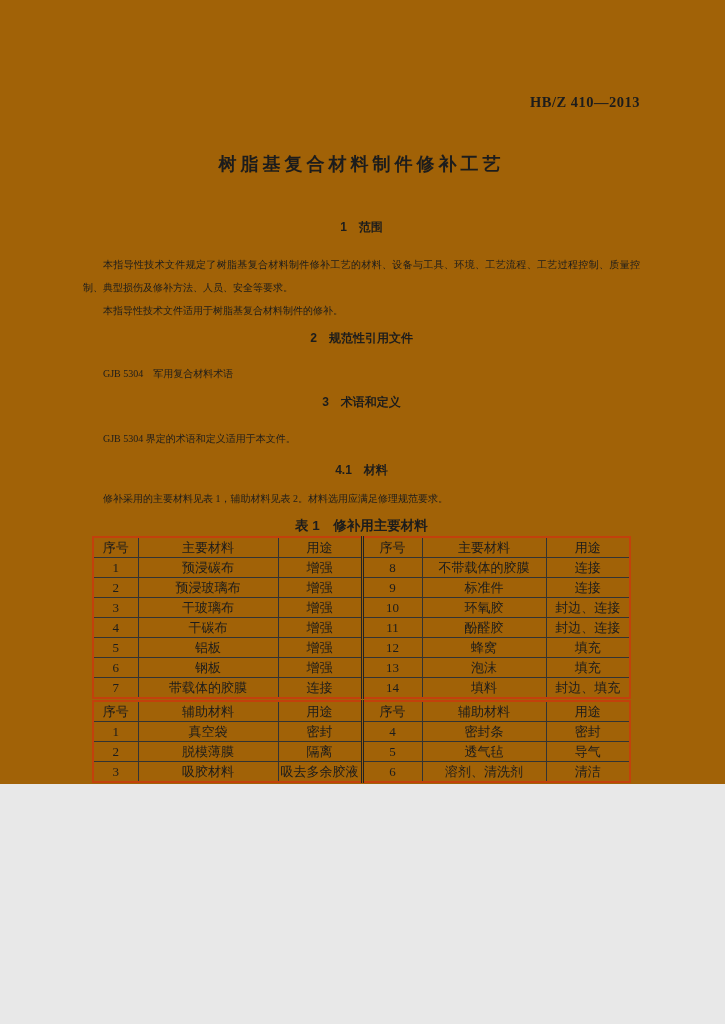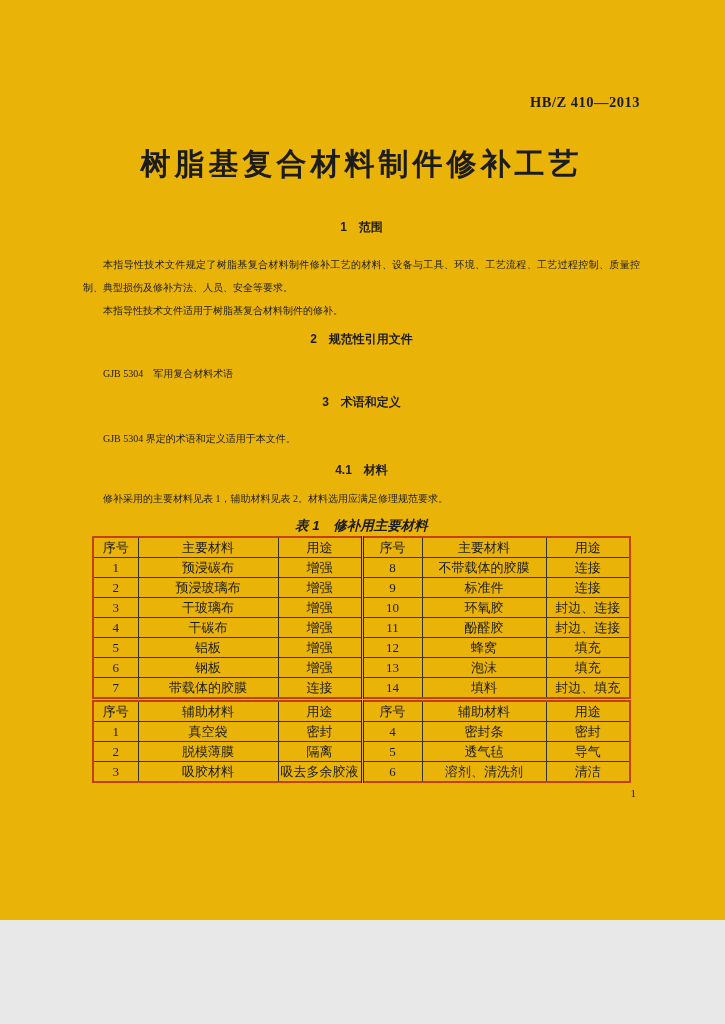--- a/index.html
+++ b/index.html
@@ -3,55 +3,55 @@
 <meta charset="utf-8">
 <style>
   html, body {
     margin: 0;
     padding: 0;
     background: #e8e8e8;
   }
   .page {
     position: relative;
     width: 725px;
-    height: 920px;
+    height: 784px;
     margin: 0 auto;
-    background: #eab308;
+    background: #a16207;
     box-sizing: border-box;
     padding: 0 85px 0 83px;
     overflow: hidden;
     font-family: "Liberation Serif", "DejaVu Serif", serif;
     color: #1c1c1c;
   }
   .doc-number {
     margin-top: 93px;
     text-align: right;
     font-weight: bold;
     font-size: 14.5px;
     letter-spacing: 0.5px;
     line-height: 18px;
   }
   .doc-title {
     margin-top: 37px;
     text-align: center;
     font-family: "Liberation Sans", "DejaVu Sans", sans-serif;
     font-weight: bold;
-    font-size: 30px;
+    font-size: 18px;
     letter-spacing: 4px;
     line-height: 32px;
   }
   .sec-heading {
     font-family: "Liberation Sans", "DejaVu Sans", sans-serif;
     font-weight: bold;
     font-size: 12px;
     line-height: 18px;
     text-align: center;
   }
   .h1-range   { margin-top: 38px; }
-  .h2-refs    { margin-top: 8px;  }
+  .h2-refs    { margin-top: 8px; font-family: Liberation Mono, monospace;  }
   .h3-terms   { margin-top: 8px;  }
   .h4-general { margin-top: 19px; }
   .h41-mats   { margin-top: 11px; }
   .body-block { font-size: 10px; line-height: 23px; }
   .mt-sec1  { margin-top: 17px; }
   .mt-sec2  { margin-top: 14px; }
   .mt-sec3  { margin-top: 16px; }
   .mt-sec41 { margin-top: 8px;  }
   .para {
     margin: 0;
@@ -62,21 +62,20 @@
     margin: 0;
     text-indent: 2em;
   }
   .table-caption {
     margin-top: 7px;
     text-align: center;
     font-family: "Liberation Sans", "DejaVu Sans", sans-serif;
     font-weight: bold;
     font-size: 13.5px;
     line-height: 18px;
-    font-style: italic;
   }
   .table-caption.t2 { margin-top: 14px; }
   table.data-table {
     width: 537px;
     margin: 1px auto 0 auto;
     border-collapse: collapse;
     table-layout: fixed;
     border: 2px solid #c2410c;
     font-size: 13px;
   }

